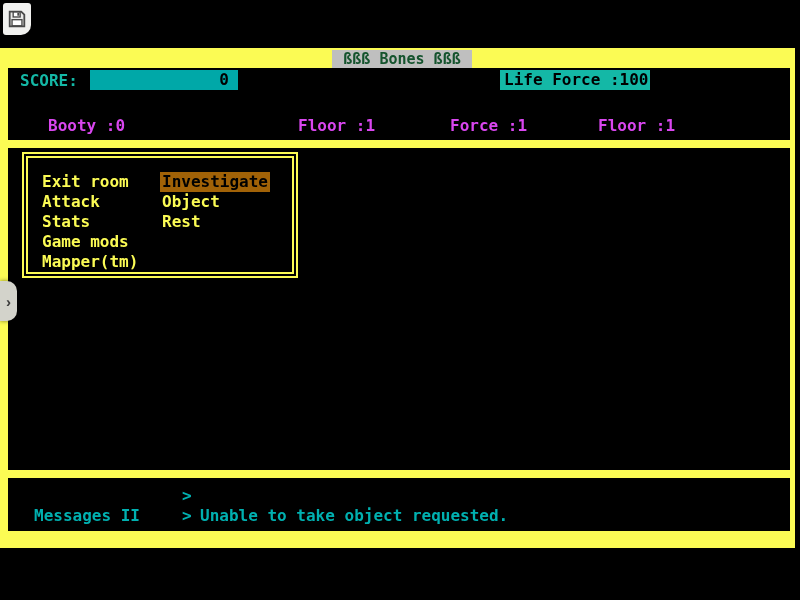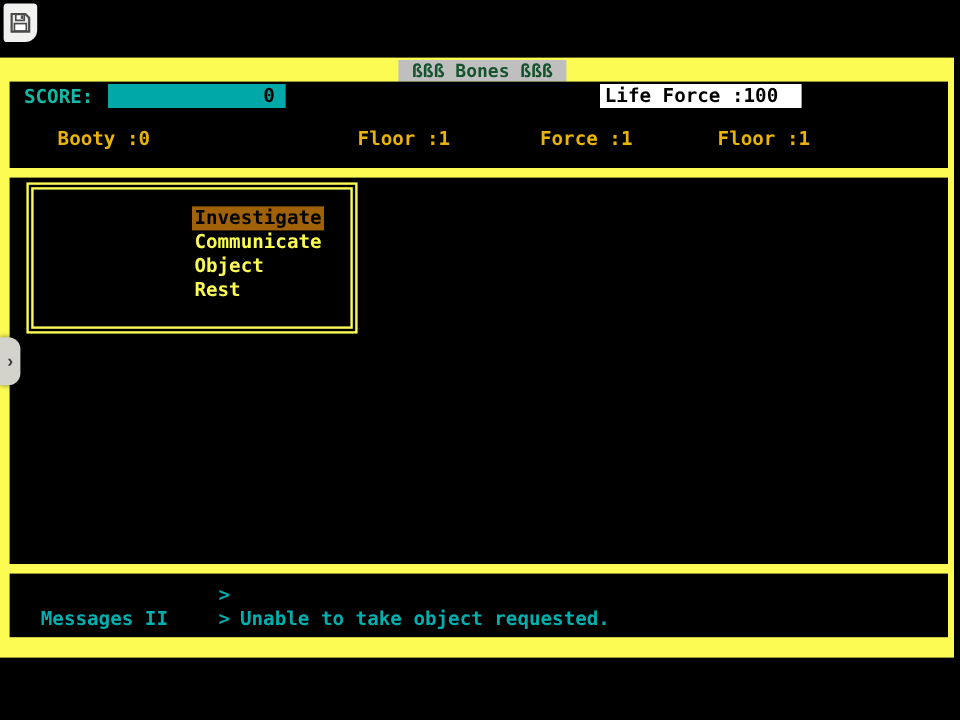--- a/index.html
+++ b/index.html
@@ -26,24 +26,24 @@
   .score-panel{top:20px;height:72px;}
   .main-panel{top:100px;height:322px;}
   .messages-panel{top:430px;height:53px;}
 
   .score-label{position:absolute;left:12px;top:3px;color:#14b8a6;font-size:16px;line-height:20px;}
   .score-bar{
     position:absolute;left:82px;top:2px;width:148px;height:20px;background:#00a8a8;
     color:#000;font-size:16px;line-height:20px;text-align:right;padding-right:9px;box-sizing:border-box;
   }
   .life-force{
-    position:absolute;left:492px;top:2px;width:168px;height:20px;background:#ffffff;
+    position:absolute;left:492px;top:2px;width:150px;height:20px;background:#14b8a6;
     color:#000;font-size:16px;line-height:20px;padding-left:4px;box-sizing:border-box;white-space:nowrap;
   }
-  .stat{position:absolute;top:38px;color:#eab308;font-size:16px;line-height:20px;white-space:nowrap;}
+  .stat{position:absolute;top:48px;color:#d946ef;font-size:16px;line-height:20px;white-space:nowrap;}
   .stat-0{left:40px;} .stat-1{left:290px;} .stat-2{left:442px;} .stat-3{left:590px;}
 
   
   .menu-box{position:absolute;left:14px;top:4px;width:272px;height:122px;border:2px solid #fbfb54;}
   .menu-inner{position:absolute;left:2px;top:2px;right:2px;bottom:2px;border:2px solid #fbfb54;}
   .menu-col{position:absolute;top:14px;}
   .menu-col-left{left:12px;} .menu-col-right{left:132px;}
   .menu-item{
     display:block;height:20px;line-height:20px;font-size:16px;color:#fbfb54;
     white-space:nowrap;cursor:pointer;background:transparent;border:none;
@@ -93,23 +93,29 @@
       <div class="life-force">Life Force :100</div>
       <span class="stat stat-0">Booty :0</span>
       <span class="stat stat-1">Floor :1</span>
       <span class="stat stat-2">Force :1</span>
       <span class="stat stat-3">Floor :1</span>
     </div>
 
     <div class="panel main-panel">
       <div class="menu-box">
         <div class="menu-inner">
+          <div class="menu-col menu-col-left">
+            <button class="menu-item">Exit room</button>
+            <button class="menu-item">Attack</button>
+            <button class="menu-item">Stats</button>
+            <button class="menu-item">Game mods</button>
+            <button class="menu-item">Mapper(tm)</button>
+          </div>
           <div class="menu-col menu-col-right">
             <button class="menu-item selected">Investigate</button>
-            <button class="menu-item">Communicate</button>
             <button class="menu-item">Object</button>
             <button class="menu-item">Rest</button>
           </div>
         </div>
       </div>
     </div>
 
     <div class="panel messages-panel">
       <div class="msg-row msg-row-0">
         <span class="msg-prompt">&gt;</span>

